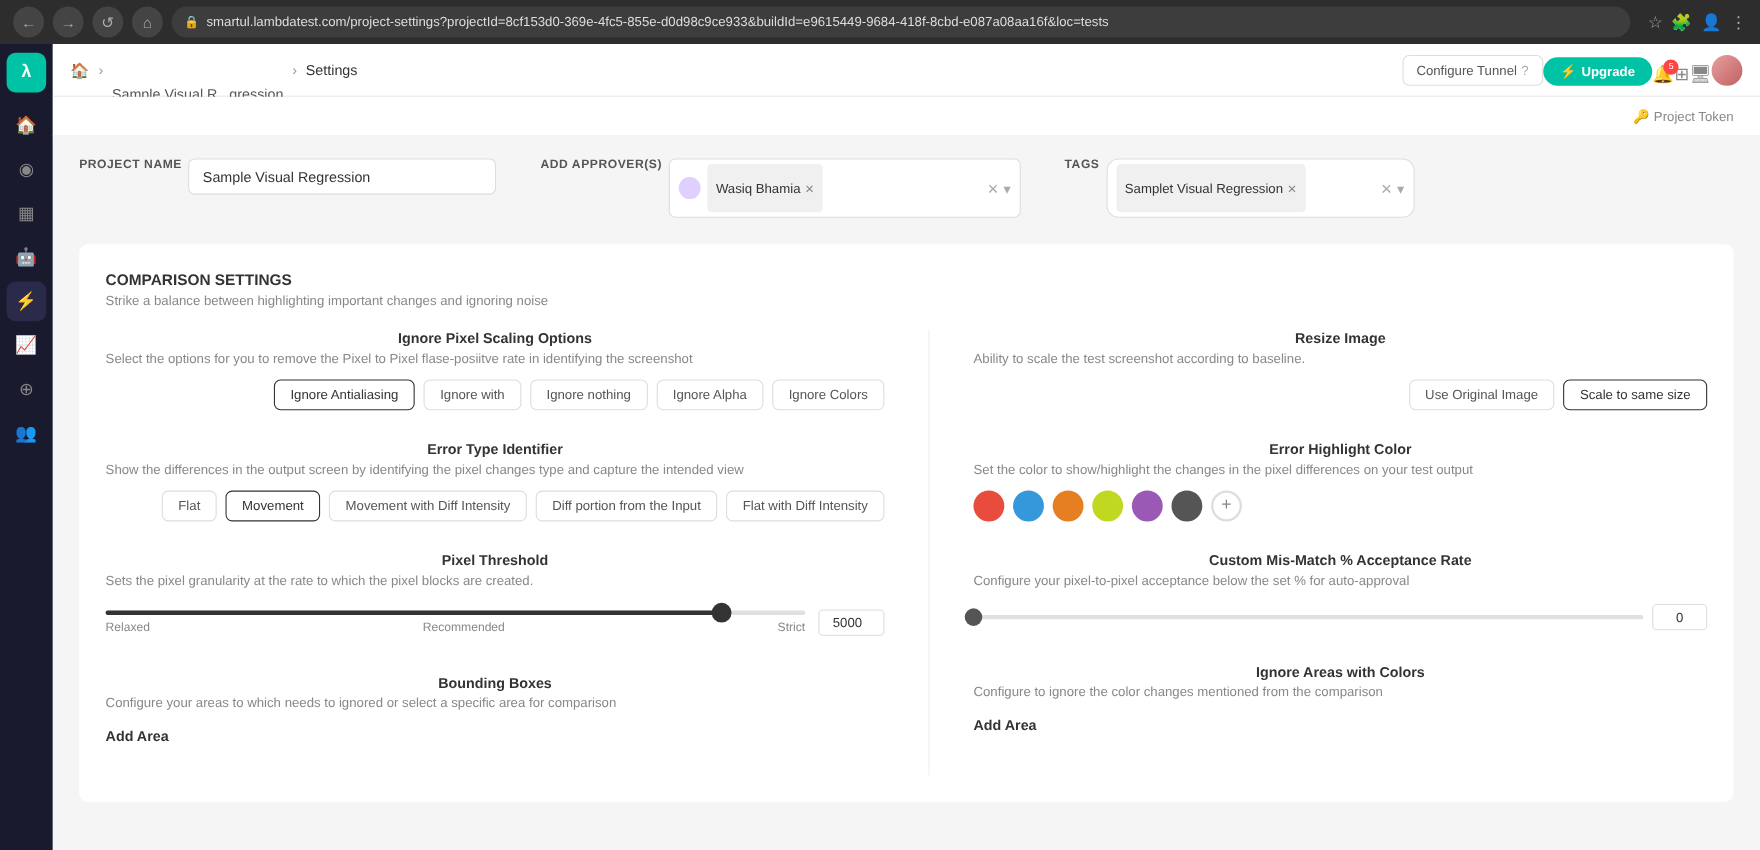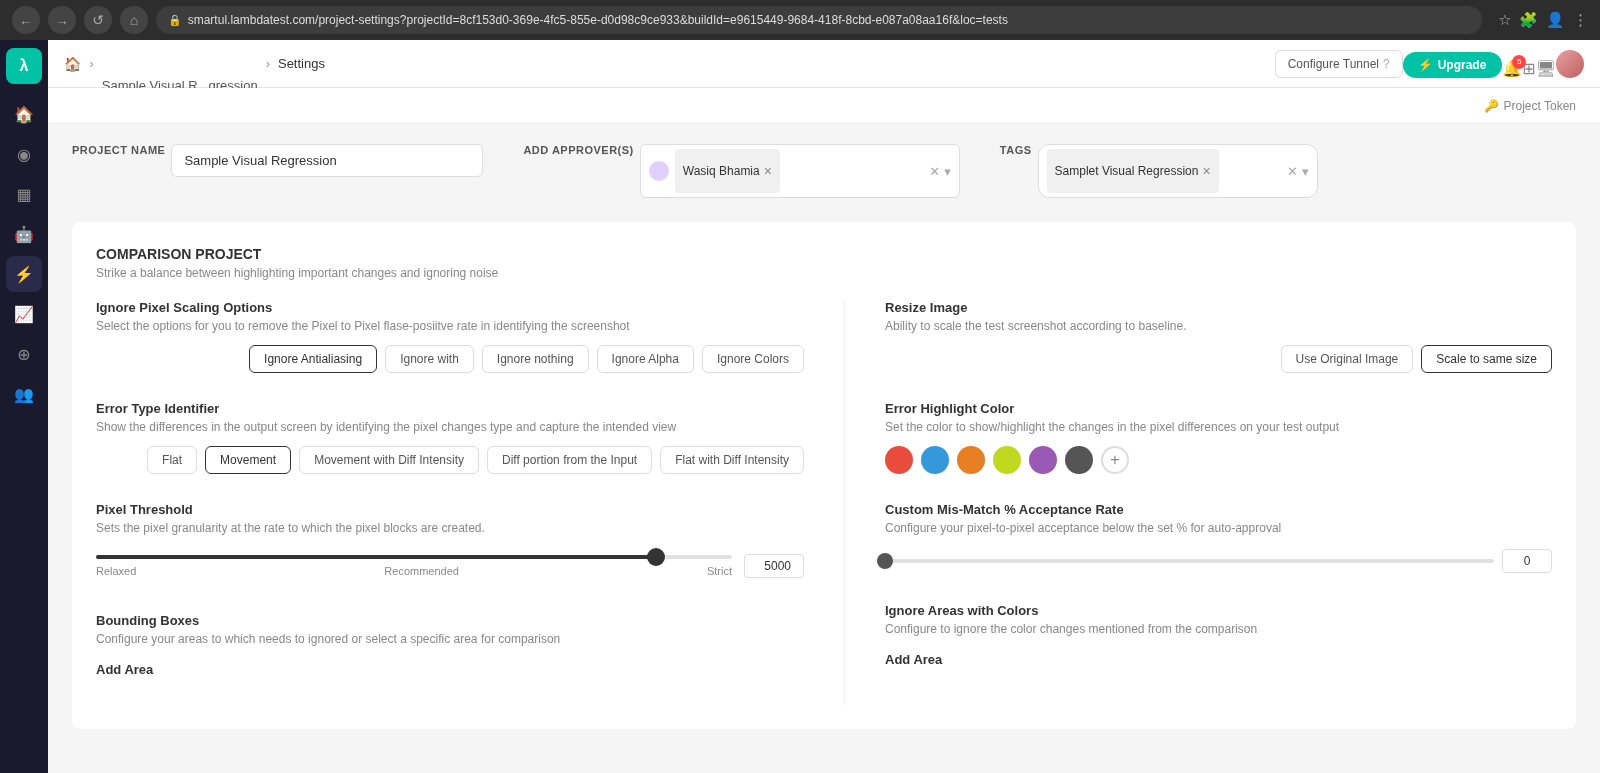--- a/index.html
+++ b/index.html
@@ -141,21 +141,21 @@
       color: #555;
       text-transform: uppercase;
       letter-spacing: 0.5px;
     }
     .text-input {
       border: 1px solid #ddd;
       border-radius: 6px;
       padding: 8px 12px;
       font-size: 13px;
       color: #333;
-      width: 312px;
+      width: 280px;
       outline: none;
     }
 
     .tag-input-container {
       border: 1px solid #ddd;
       border-radius: 6px;
       padding: 4px 8px;
       display: flex;
       align-items: center;
       gap: 6px;
@@ -190,21 +190,21 @@
       color: #333;
       margin-bottom: 4px;
     }
     .section-subtitle {
       font-size: 12px;
       color: #888;
       margin-bottom: 20px;
     }
 
     .setting-block { margin-bottom: 28px; }
-    .setting-block-title { font-size: 13px; font-weight: 600; color: #333; margin-bottom: 4px; }
+    .setting-block-title { font-size: 13px; font-weight: 600; color: #333; margin-bottom: 4px; text-align: center; }
     .setting-block-desc { font-size: 12px; color: #888; margin-bottom: 12px; }
 
     
     .btn-group { display: flex; gap: 8px; flex-wrap: wrap; justify-content: flex-end; }
     .btn-option {
       border: 1px solid #ddd;
       border-radius: 6px;
       padding: 6px 14px;
       font-size: 12px;
       cursor: pointer;
@@ -251,21 +251,21 @@
       color: #888;
       align-items: flex-end;
     }
     .slider-value-box {
       border: 1px solid #ddd;
       border-radius: 4px;
       padding: 4px 12px;
       font-size: 12px;
       color: #333;
       width: 60px;
-      text-align: right;
+      text-align: left;
       display: inline-block;
       margin-left: 12px;
     }
     .slider-row { display: flex; align-items: center; }
 
     
     .color-swatches { display: flex; gap: 8px; align-items: center; margin-top: 8px; }
     .color-swatch {
       width: 28px; height: 28px;
       border-radius: 50%;
@@ -453,21 +453,21 @@
               </div>
               <div class="tag-input-actions">
                 <span>✕</span>
                 <span>▾</span>
               </div>
             </div>
           </div>
         </div>
 
         <div class="settings-card">
-          <div class="section-title">COMPARISON PROJECT</div>
+          <div class="section-title">COMPARISON SETTINGS</div>
           <div class="section-subtitle">Strike a balance between highlighting important changes and ignoring noise</div>
 
           <div class="comparison-settings-inner">
 
             <div class="left-col">
 
               <div class="setting-block">
                 <div class="setting-block-title">Ignore Pixel Scaling Options</div>
                 <div class="setting-block-desc">Select the options for you to remove the Pixel to Pixel flase-posiitve rate in identifying the screenshot</div>
                 <div class="btn-group">

